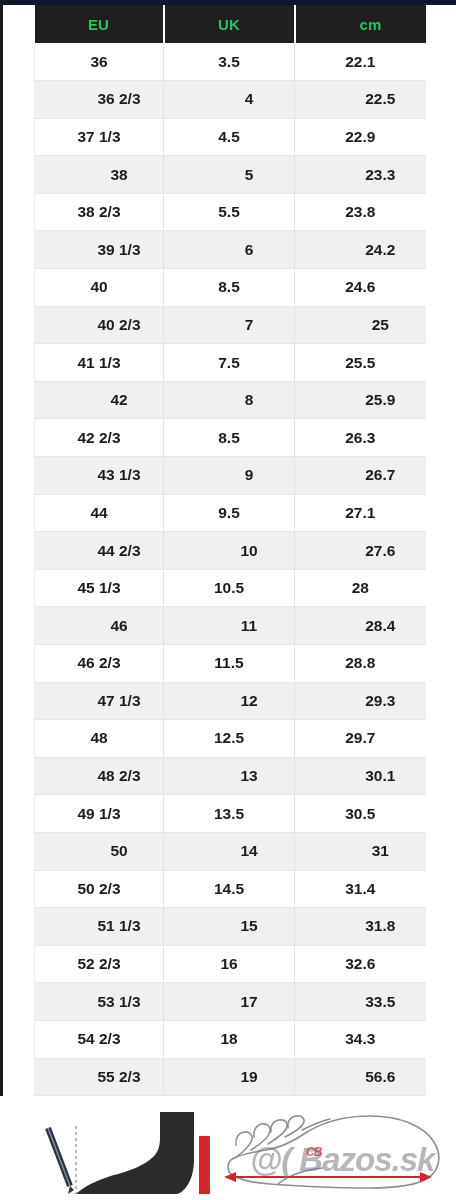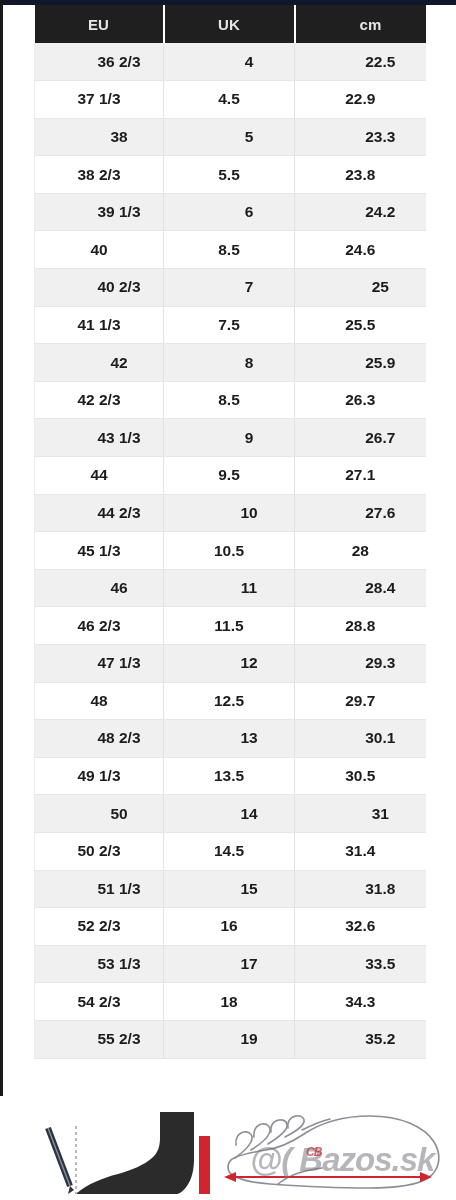--- a/index.html
+++ b/index.html
@@ -53,21 +53,21 @@
     vertical-align: middle;
     font-size: 15.5px;
     font-weight: bold;
     color: #1c1c1c;
     height: 37.6px;
     padding: 0;
     box-sizing: border-box;
   }
   .size-table thead th {
     background: #1f1f1f;
-    color: #e5e5e5;
+    color: #22c55e;
     height: 38px;
     font-size: 15px;
     letter-spacing: 0.2px;
     border-right: 2px solid #ffffff;
     margin-top: 36px;
   }
   .size-table thead th:last-child { border-right: none; padding-left: 20px; }
 
   .size-table tbody tr.odd  td { background: #ffffff; }
   .size-table tbody tr.even td { background: #f0f0f0; padding-left: 40px; }
@@ -152,20 +152,25 @@
         <col class="col-cm">
     </colgroup>
     <thead>
       <tr>
         <th>EU</th>
         <th>UK</th>
         <th>cm</th>
       </tr>
     </thead>
     <tbody id="table-body">
+        <tr class="odd">
+          <td>36</td>
+          <td>3.5</td>
+          <td>22.1</td>
+        </tr>
         <tr class="even">
           <td>36 2/3</td>
           <td>4</td>
           <td>22.5</td>
         </tr>
         <tr class="odd">
           <td>37 1/3</td>
           <td>4.5</td>
           <td>22.9</td>
         </tr>
@@ -285,21 +290,21 @@
           <td>33.5</td>
         </tr>
         <tr class="odd">
           <td>54 2/3</td>
           <td>18</td>
           <td>34.3</td>
         </tr>
         <tr class="even">
           <td>55 2/3</td>
           <td>19</td>
-          <td>35.2</td>
+          <td>56.6</td>
         </tr>
       </tbody>
   </table>
 
   <div class="illustrations">
 
     <div class="illus-left">
       <svg width="180" height="100" viewBox="0 0 180 100">
 
         <g>

